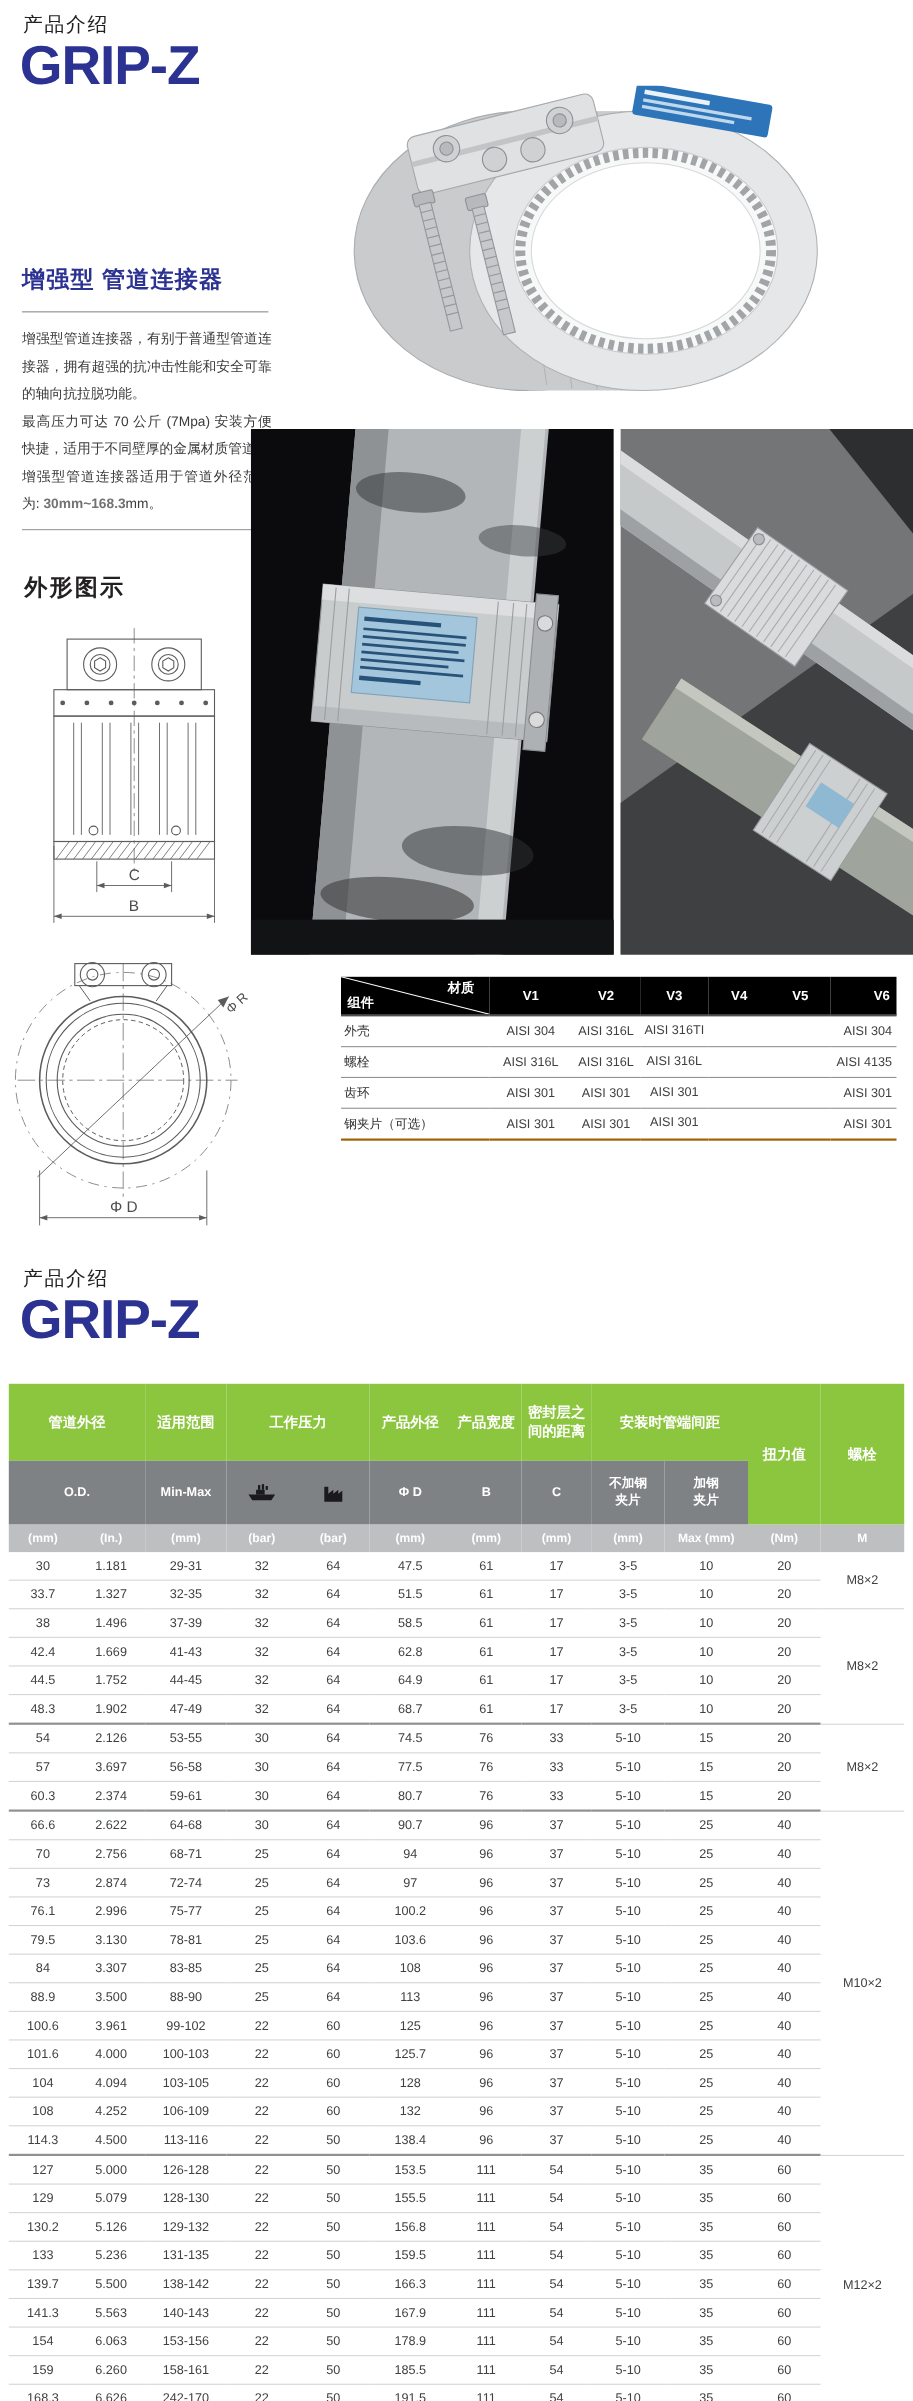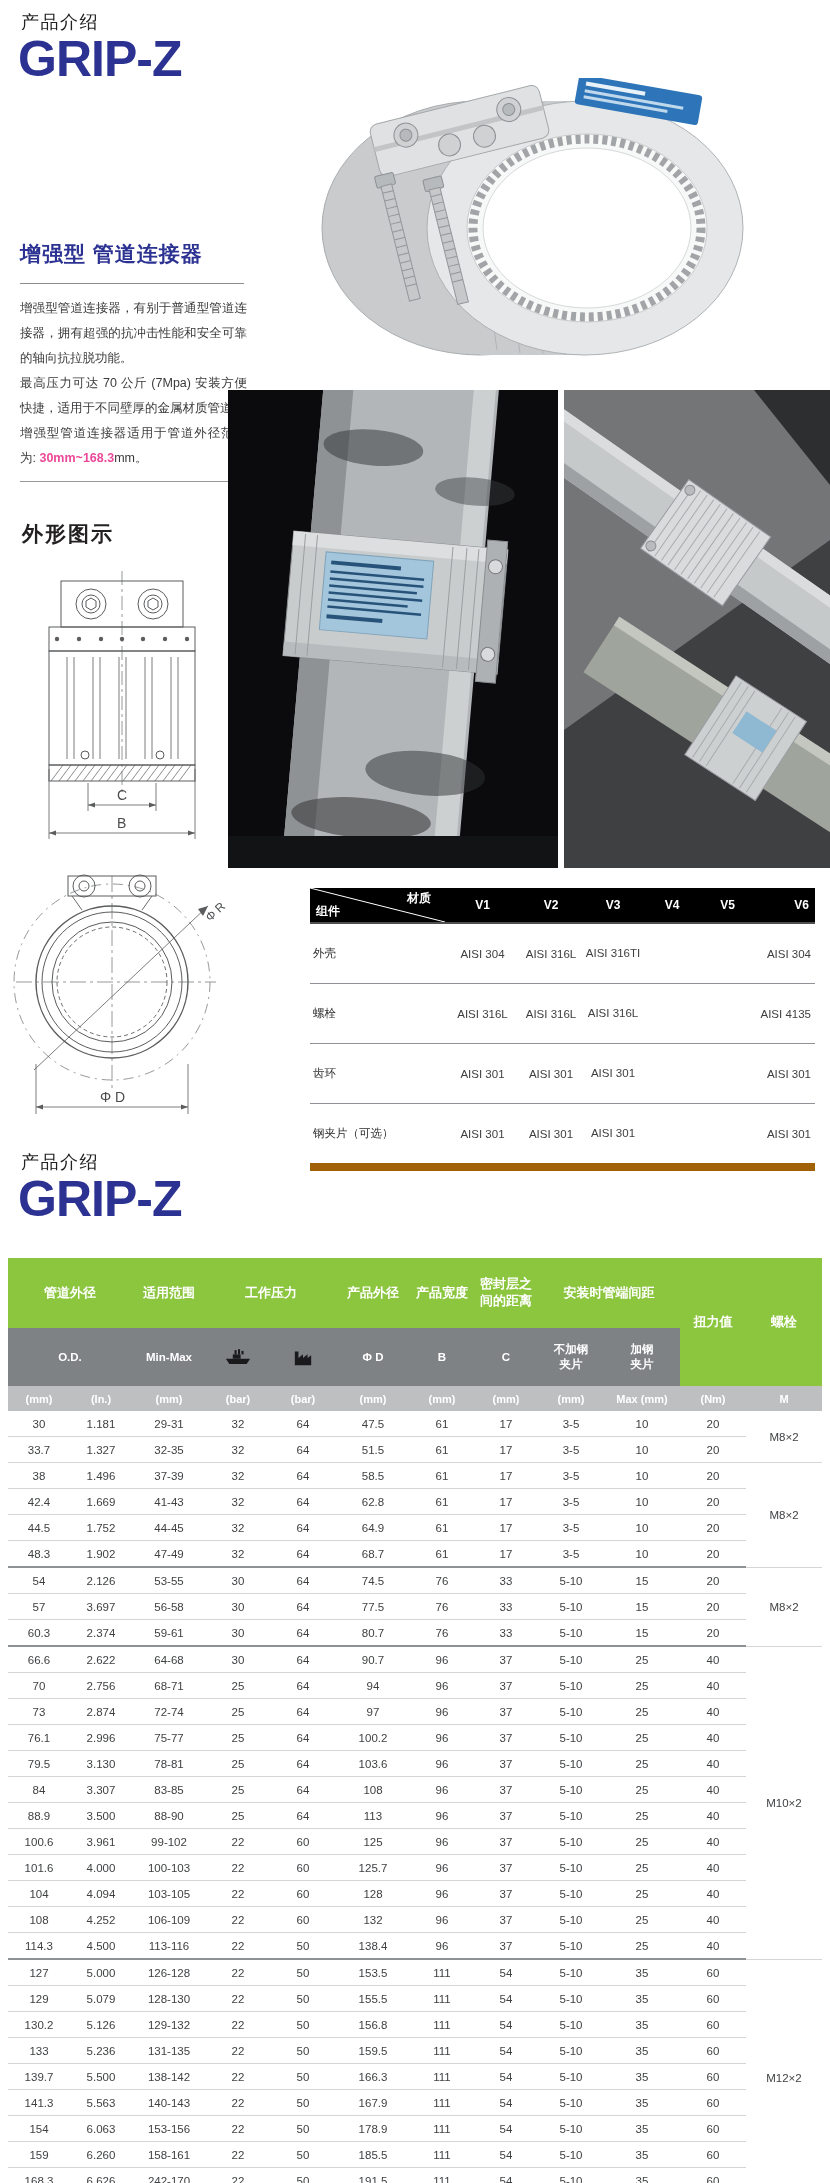--- a/index.html
+++ b/index.html
@@ -5,31 +5,31 @@
   html,body { margin:0; padding:0; background:#fff; }
   #page { position:relative; width:830px; height:2183px; background:#fff; overflow:hidden;
           font-family:"Liberation Sans", sans-serif; color:#3a3a3c; }
   .abs { position:absolute; }
   .kicker { font-size:18px; color:#232021; letter-spacing:1.5px; }
   .brand  { font-size:50px; font-weight:bold; color:#2b3291; letter-spacing:-1px; }
   .prod-title { font-size:21px; font-weight:bold; color:#2b3291; letter-spacing:1px; }
   .rule { height:1px; background:#8a8c8e; }
   .desc { width:227px; font-size:12.5px; line-height:25px; color:#3a3a3c; text-align:justify; }
   .desc p { margin:0; }
-  .b { font-weight:bold; color:#ec4899; }
+  .b { font-weight:bold; color:#737373; }
   .section-h { font-size:21px; font-weight:bold; color:#232021; letter-spacing:2px; }
 
   
   .mat { border-collapse:collapse; table-layout:fixed; width:505px; }
   .mat th { background:#000000; color:#fff; font-size:12px; font-weight:bold; height:34px;
             text-align:center; padding:0; border-bottom:2px solid #4d4f51; }
   .mat th.vright { text-align:right; padding-right:6px; }
   .mat td { font-size:11.5px; color:#404042; text-align:center; height:27px;
-            border-bottom:1px solid #8f9296; padding:16px 3px; }
-  .mat tr:last-child td { border-bottom:8px solid #a16207; }
+            border-bottom:1px solid #8f9296; padding:0 3px; }
+  .mat tr:last-child td { border-bottom:2px solid #a16207; }
   .mat td.comp { text-align:left; padding-left:3px; color:#2e2c2d; }
   .mat td.right { text-align:right; padding-right:4px; }
   .mat td.wrapcell { line-height:1.15; }
   .corner { position:relative; width:100%; height:34px; }
   .corner svg { position:absolute; left:0; top:0; }
   .corner .ct { position:absolute; right:14px; top:2px; }
   .corner .cb { position:absolute; left:6px; bottom:2px; }
 
   .notes-title { font-size:11.5px; font-weight:bold; color:#333133; margin-bottom:2px; }
   .note-item { font-size:11px; color:#404042; line-height:18px; }

